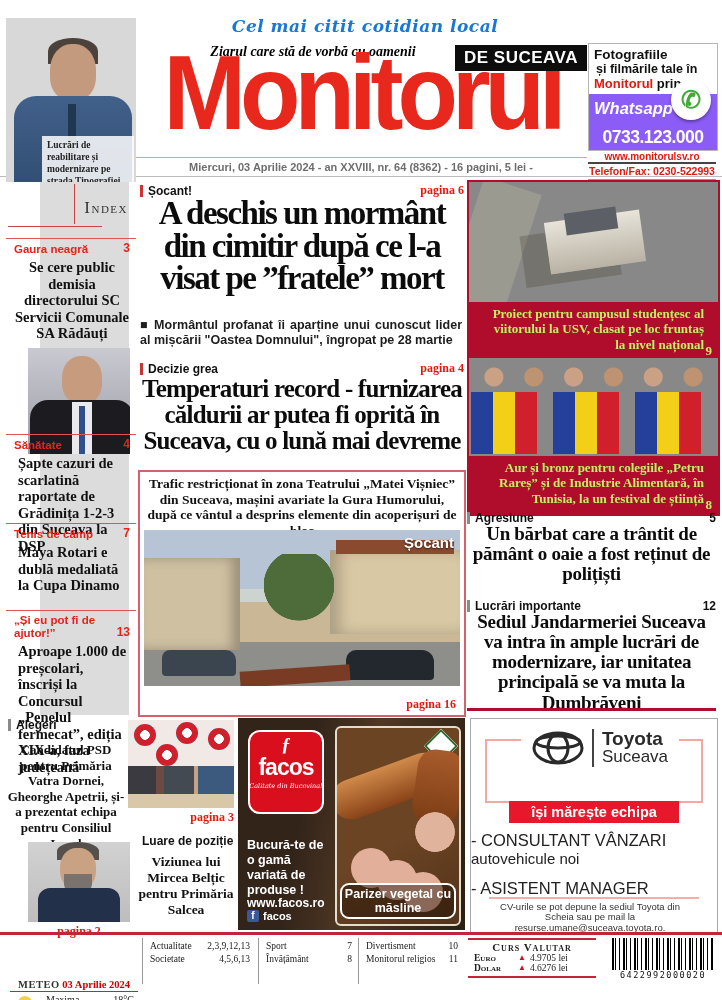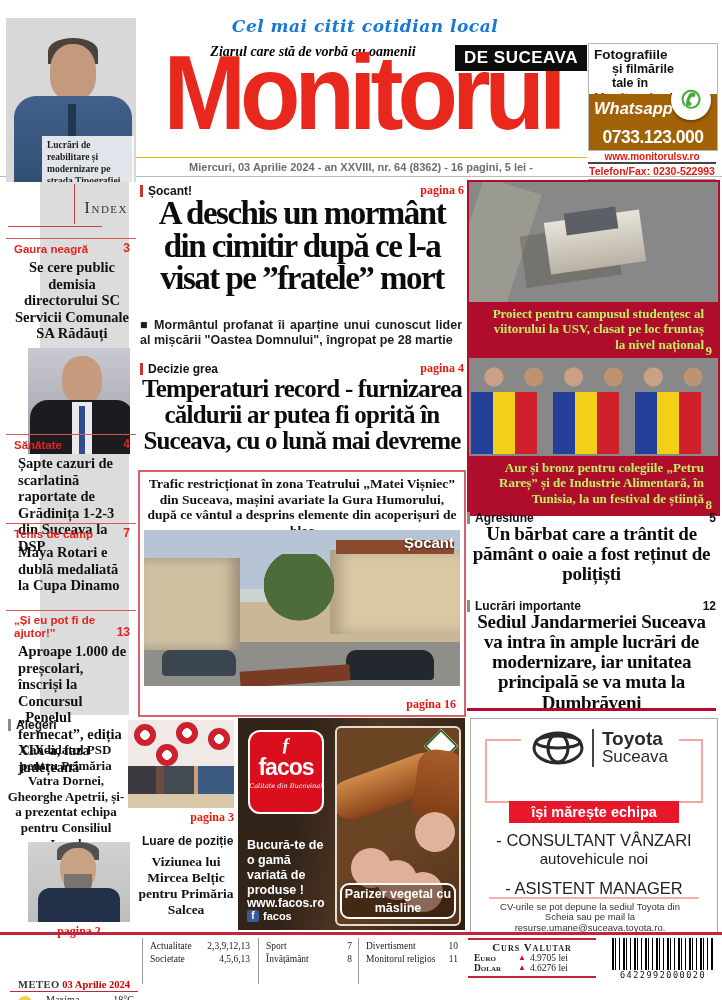--- a/index.html
+++ b/index.html
@@ -26,24 +26,24 @@
   .t-hair{left:42px;top:20px;width:50px;height:26px;background:#4c423c;border-radius:50% 50% 0 0;}
   .t-body{left:8px;top:78px;width:118px;height:110px;background:linear-gradient(#41608a,#2e4a6e);border-radius:22px 22px 0 0;}
   .t-zip{left:62px;top:86px;width:8px;height:100px;background:#203752;}
   .t-overlay{left:36px;top:118px;right:2px;bottom:4px;background:rgba(255,255,255,.85);padding:4px 4px 2px 5px;
              font-family:"Liberation Serif",serif;font-weight:bold;font-size:9.5px;line-height:1.25;color:#222;}
   .t-page{position:absolute;right:6px;bottom:2px;color:#d11;font-size:13px;font-weight:bold;font-family:"Liberation Serif",serif;}
 
   
   .wabox{left:588px;top:43px;width:128px;height:106px;background:#fff;border:1px solid #b5b5b5;overflow:hidden;}
   .wa-t1{margin:3px 5px 0;font-weight:bold;font-size:13.5px;}
-  .wa-t2{margin:0 23px;font-weight:bold;font-size:12.5px;}
+  .wa-t2{margin:0 7px;font-weight:bold;font-size:12.5px;}
   .wa-t3{margin:0 5px;font-weight:bold;font-size:13px;}
   .wa-red{color:#e11a10;}
-  .wa-green{position:absolute;left:0;right:0;bottom:0;height:56px;background:#a16207;color:#fff;padding-left:44px;}
+  .wa-green{position:absolute;left:0;right:0;bottom:0;height:56px;background:#8b5cf6;color:#fff;padding-left:44px;}
   .wa-app{position:absolute;left:5px;top:5px;font-weight:bold;font-style:italic;font-size:16.5px;}
   .wa-icon{position:absolute;right:6px;top:-14px;width:40px;height:40px;background:#fff;border-radius:50%;
            box-shadow:0 2px 3px rgba(0,0,0,.35);display:flex;align-items:center;justify-content:center;
            color:#43a938;font-size:24px;font-weight:bold;}
   .wa-phone{position:absolute;left:0;right:0;bottom:2px;text-align:center;font-weight:bold;font-size:17.5px;letter-spacing:-.5px;}
   .site-link{left:588px;top:151px;width:128px;text-align:center;color:#e11a10;font-weight:bold;font-size:10px;}
   .telefax{left:588px;top:162px;width:128px;text-align:center;color:#e11a10;font-weight:bold;font-size:10.5px;
            border-top:2px solid #444;border-bottom:2px solid #999;padding:1px 0 2px;}
 
   
@@ -175,21 +175,21 @@
 
   
   .toyota{left:470px;top:718px;width:246px;height:214px;background:#fff;border:1px solid #a8a8a8;position:absolute;overflow:hidden;}
   .ty-bracket{position:absolute;left:14px;right:14px;top:20px;height:60px;border:2px solid #f4a9a0;}
   .ty-logorow{position:absolute;left:50px;top:6px;width:150px;background:#fff;display:flex;align-items:center;gap:8px;justify-content:center;padding:4px;}
   .ty-text{border-left:2px solid #444;padding-left:8px;}
   .ty-brand{font-weight:bold;font-size:19px;color:#2a2a2a;line-height:1;}
   .ty-city{font-size:17px;color:#2a2a2a;line-height:1.1;}
   .ty-banner{position:absolute;left:38px;top:82px;width:170px;background:#e8172b;color:#fff;text-align:center;
              font-weight:bold;font-size:14.5px;padding:3px 0;}
-  .ty-jobs{position:absolute;left:0;top:112px;width:100%;text-align:center;color:#222;}
+  .ty-jobs{position:absolute;left:0;top:112px;width:100%;color:#222;}
   .ty-j1{font-size:16.5px;}
   .ty-j1b{font-size:15px;margin-bottom:12px;}
   .ty-j2{font-size:16.5px;}
   .ty-div{position:absolute;left:18px;right:18px;top:178px;border-top:2px solid #f4b0a8;}
   .ty-note{position:absolute;left:4px;right:12px;top:183px;text-align:center;font-size:9.5px;line-height:1.08;color:#333;}
 
   
   .foot-line{left:0;top:932px;width:722px;height:3px;background:#c2243c;}
   .meteo{left:10px;top:939px;width:128px;font-family:"Liberation Serif",serif;margin-top:40px;}
   .meteo-hdr{font-size:10.5px;font-weight:bold;text-align:center;border-bottom:1px solid #c2243c;padding-bottom:1px;}

